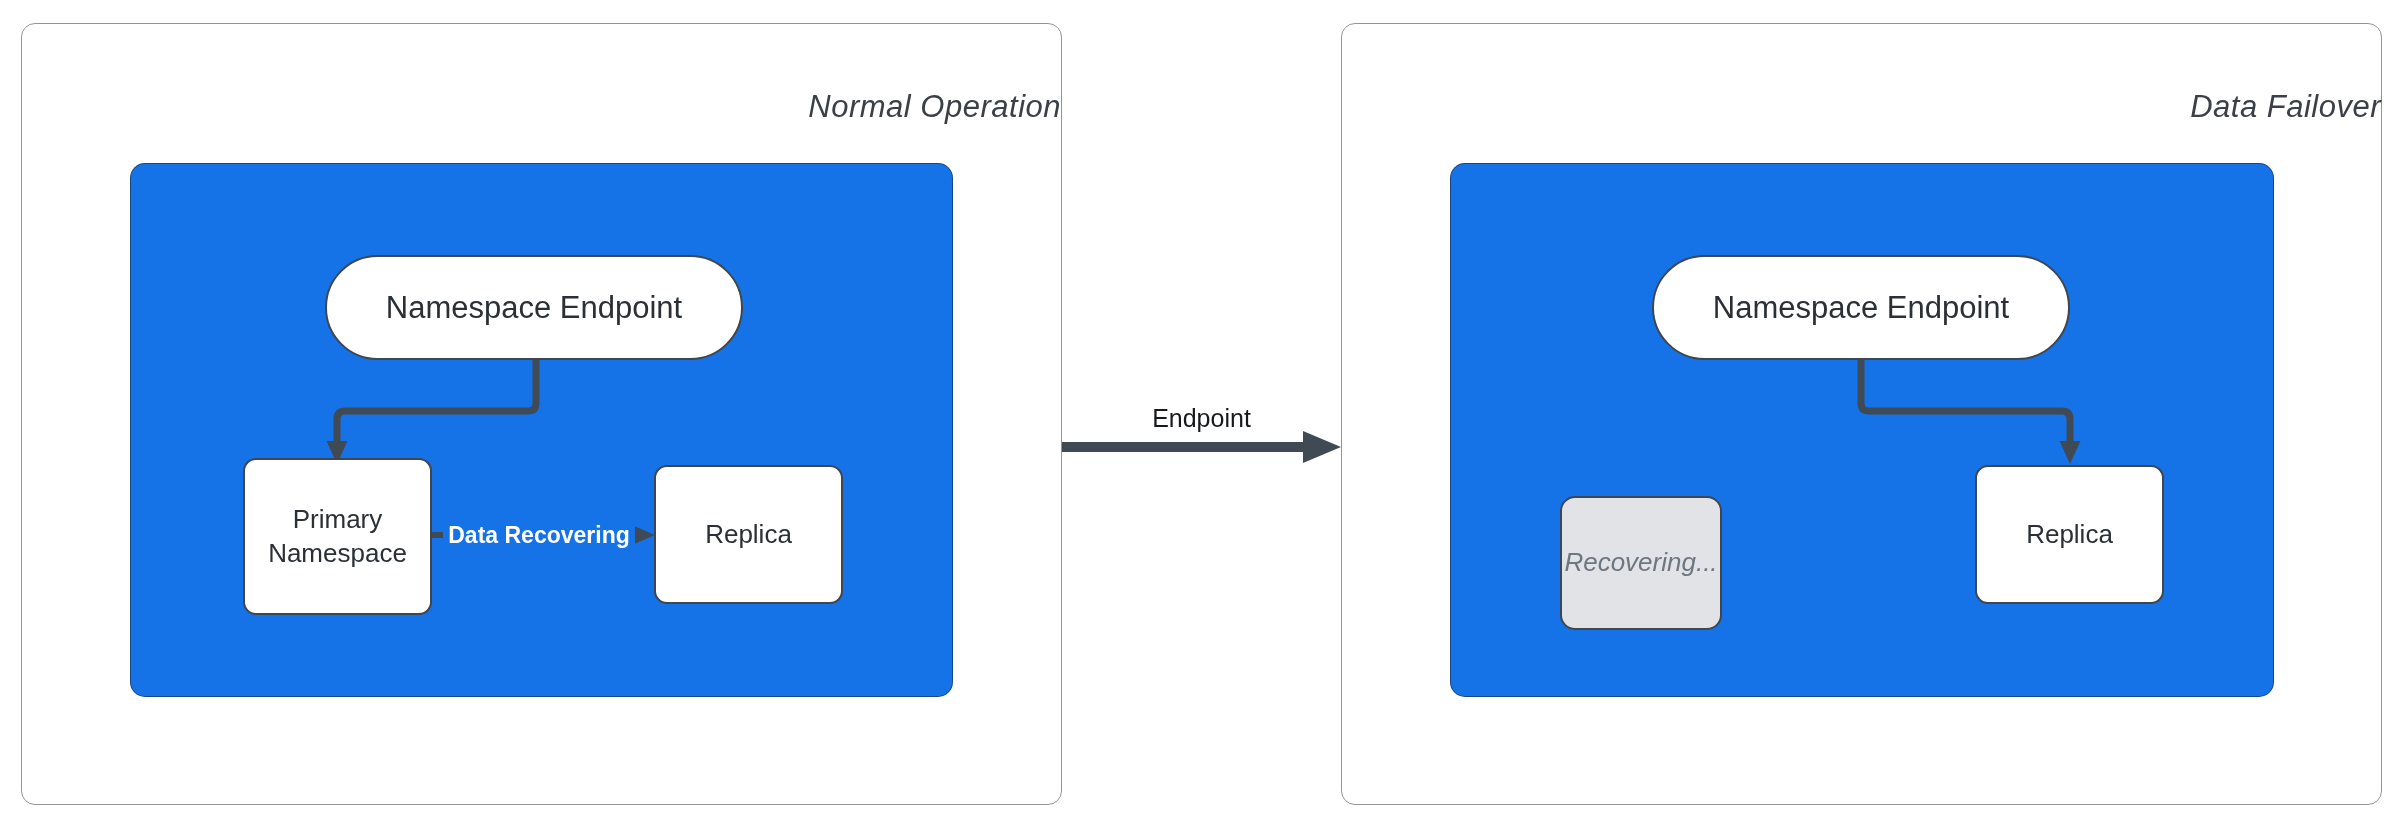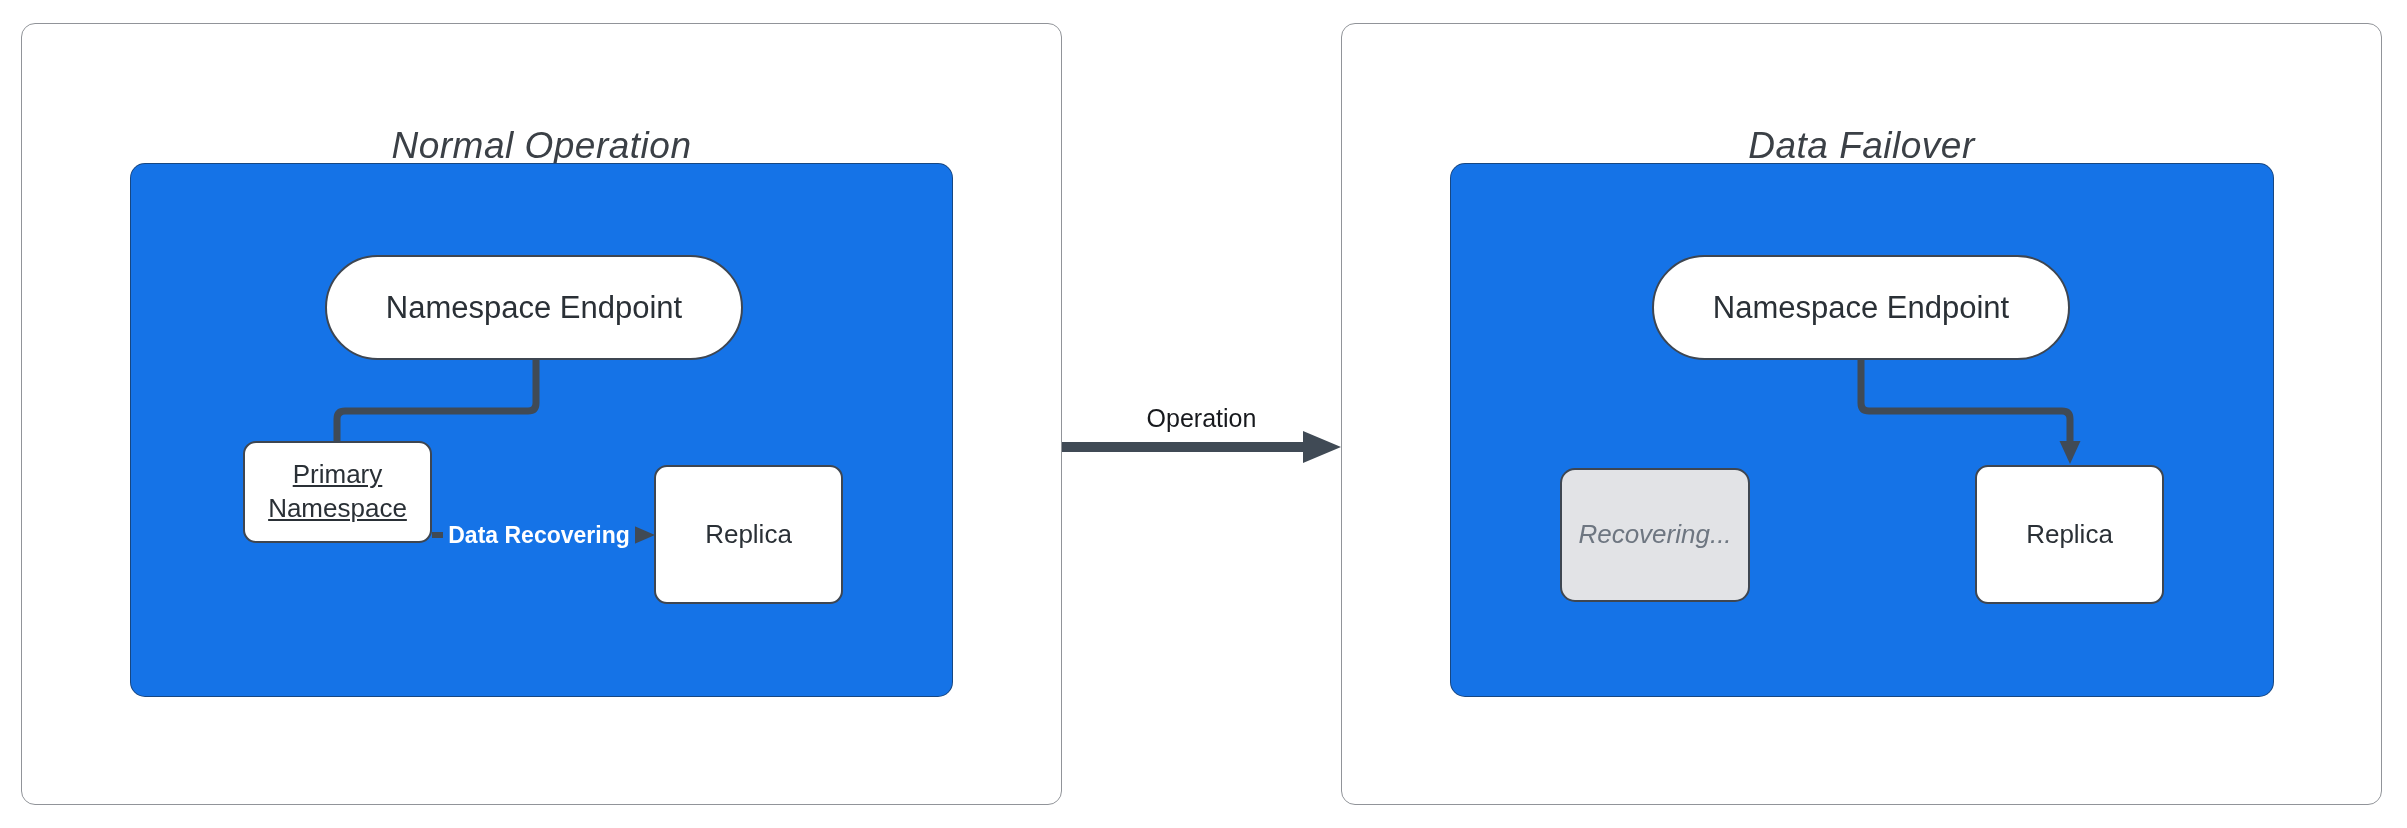--- a/index.html
+++ b/index.html
@@ -27,26 +27,25 @@
     position:absolute;
     background:var(--panel-fill);
     border:1.5px solid var(--panel-border);
     border-radius:14px;
     box-sizing:border-box;
   }
   .panel-title{
     position:absolute;
     left:0;right:0;
     top:65px;
-    text-align:center;
-    font-size:37px;
+    text-align:right;
+    font-size:31px;
     font-style:italic;
     color:var(--title-text);
     letter-spacing:.5px;
-    margin-top:36px;
   }
   .bluebox{
     position:absolute;
     background:var(--container-blue);
     border:1px solid rgba(25,35,48,.55);
     border-radius:15px;
     box-sizing:border-box;
     z-index:1;
   }
   .pill{
@@ -114,39 +113,39 @@
   <section class="panel" style="left:21px;top:23px;width:1041px;height:782px;">
     <div class="panel-title">Normal Operation</div>
   </section>
 
   <div class="bluebox" style="left:130px;top:163px;width:823px;height:534px;"></div>
 
   <div class="pill" style="left:325px;top:255px;width:418px;height:105px;">
     <span>Namespace Endpoint</span>
   </div>
 
-  <div class="node" style="left:243px;top:441px;width:189px;height:102px;text-decoration:underline;">
+  <div class="node" style="left:243px;top:458px;width:189px;height:157px;">
     <span>Primary Namespace</span>
   </div>
 
   <div class="node" style="left:654px;top:465px;width:189px;height:139px;">
     <span>Replica</span>
   </div>
 
   <section class="panel" style="left:1341px;top:23px;width:1041px;height:782px;">
     <div class="panel-title">Data Failover</div>
   </section>
 
   <div class="bluebox" style="left:1450px;top:163px;width:824px;height:534px;"></div>
 
   <div class="pill" style="left:1652px;top:255px;width:418px;height:105px;">
     <span>Namespace Endpoint</span>
   </div>
 
-  <div class="node recovering" style="left:1560px;top:468px;width:190px;height:134px;">
+  <div class="node recovering" style="left:1560px;top:496px;width:162px;height:134px;">
     <span>Recovering...</span>
   </div>
 
   <div class="node" style="left:1975px;top:465px;width:189px;height:139px;">
     <span>Replica</span>
   </div>
 
   <svg id="connector-overlay" viewBox="0 0 2407 828" aria-hidden="true">
 
     <path d="M536 358 L536 403 Q536 411 528 411 L345 411 Q337 411 337 419 L337 447" fill="none" stroke="currentColor" stroke-width="7" stroke-linecap="butt"></path>
@@ -159,15 +158,15 @@
     <polygon points="1341,447 1303,431 1303,463" fill="currentColor"></polygon>
 
     <path d="M1861 358 L1861 403 Q1861 411 1869 411 L2062 411 Q2070 411 2070 419 L2070 447" fill="none" stroke="currentColor" stroke-width="7" stroke-linecap="butt"></path>
     <polygon points="2070,464 2059.5,441 2080.5,441" fill="currentColor"></polygon>
   </svg>
 
   <div class="edge-label-wrap" style="left:432px;top:512px;width:214px;height:46px;">
     <span class="edge-label">Data Recovering</span>
   </div>
 
-  <div class="failover-label" style="left:1062px;top:404px;width:279px;">Operation</div>
+  <div class="failover-label" style="left:1062px;top:404px;width:279px;">Endpoint</div>
 
 </div>
 
 </body></html>

